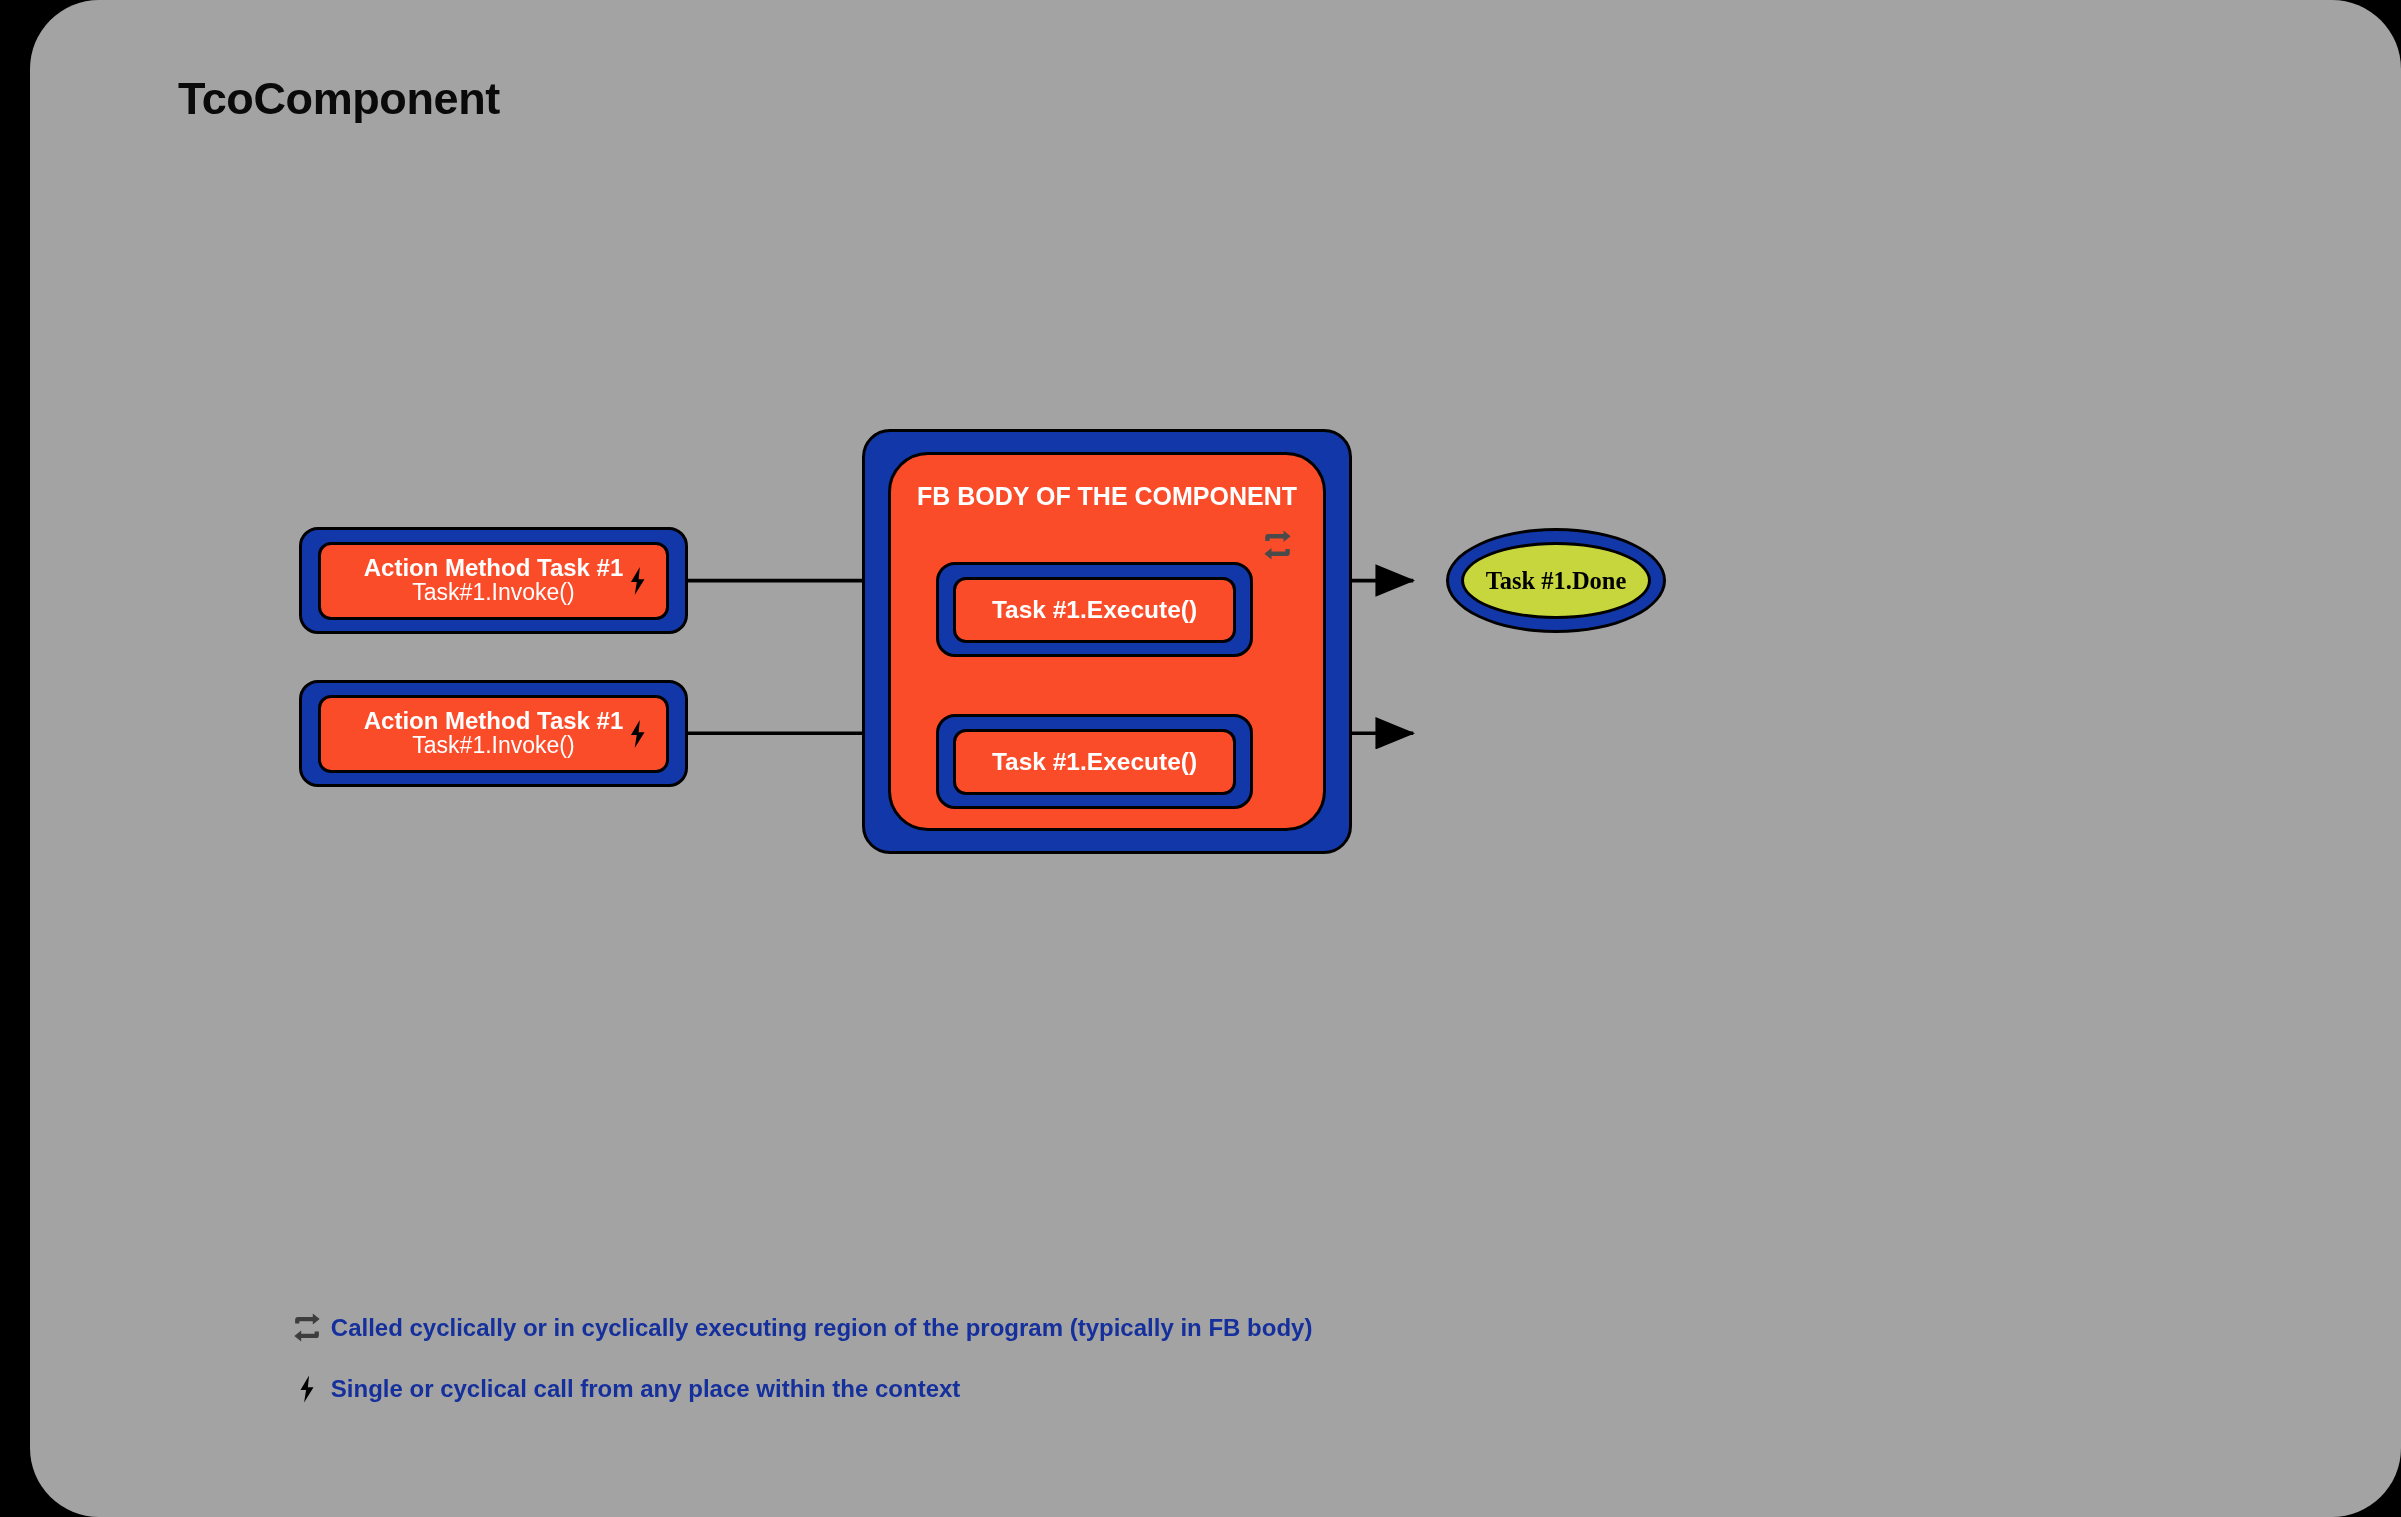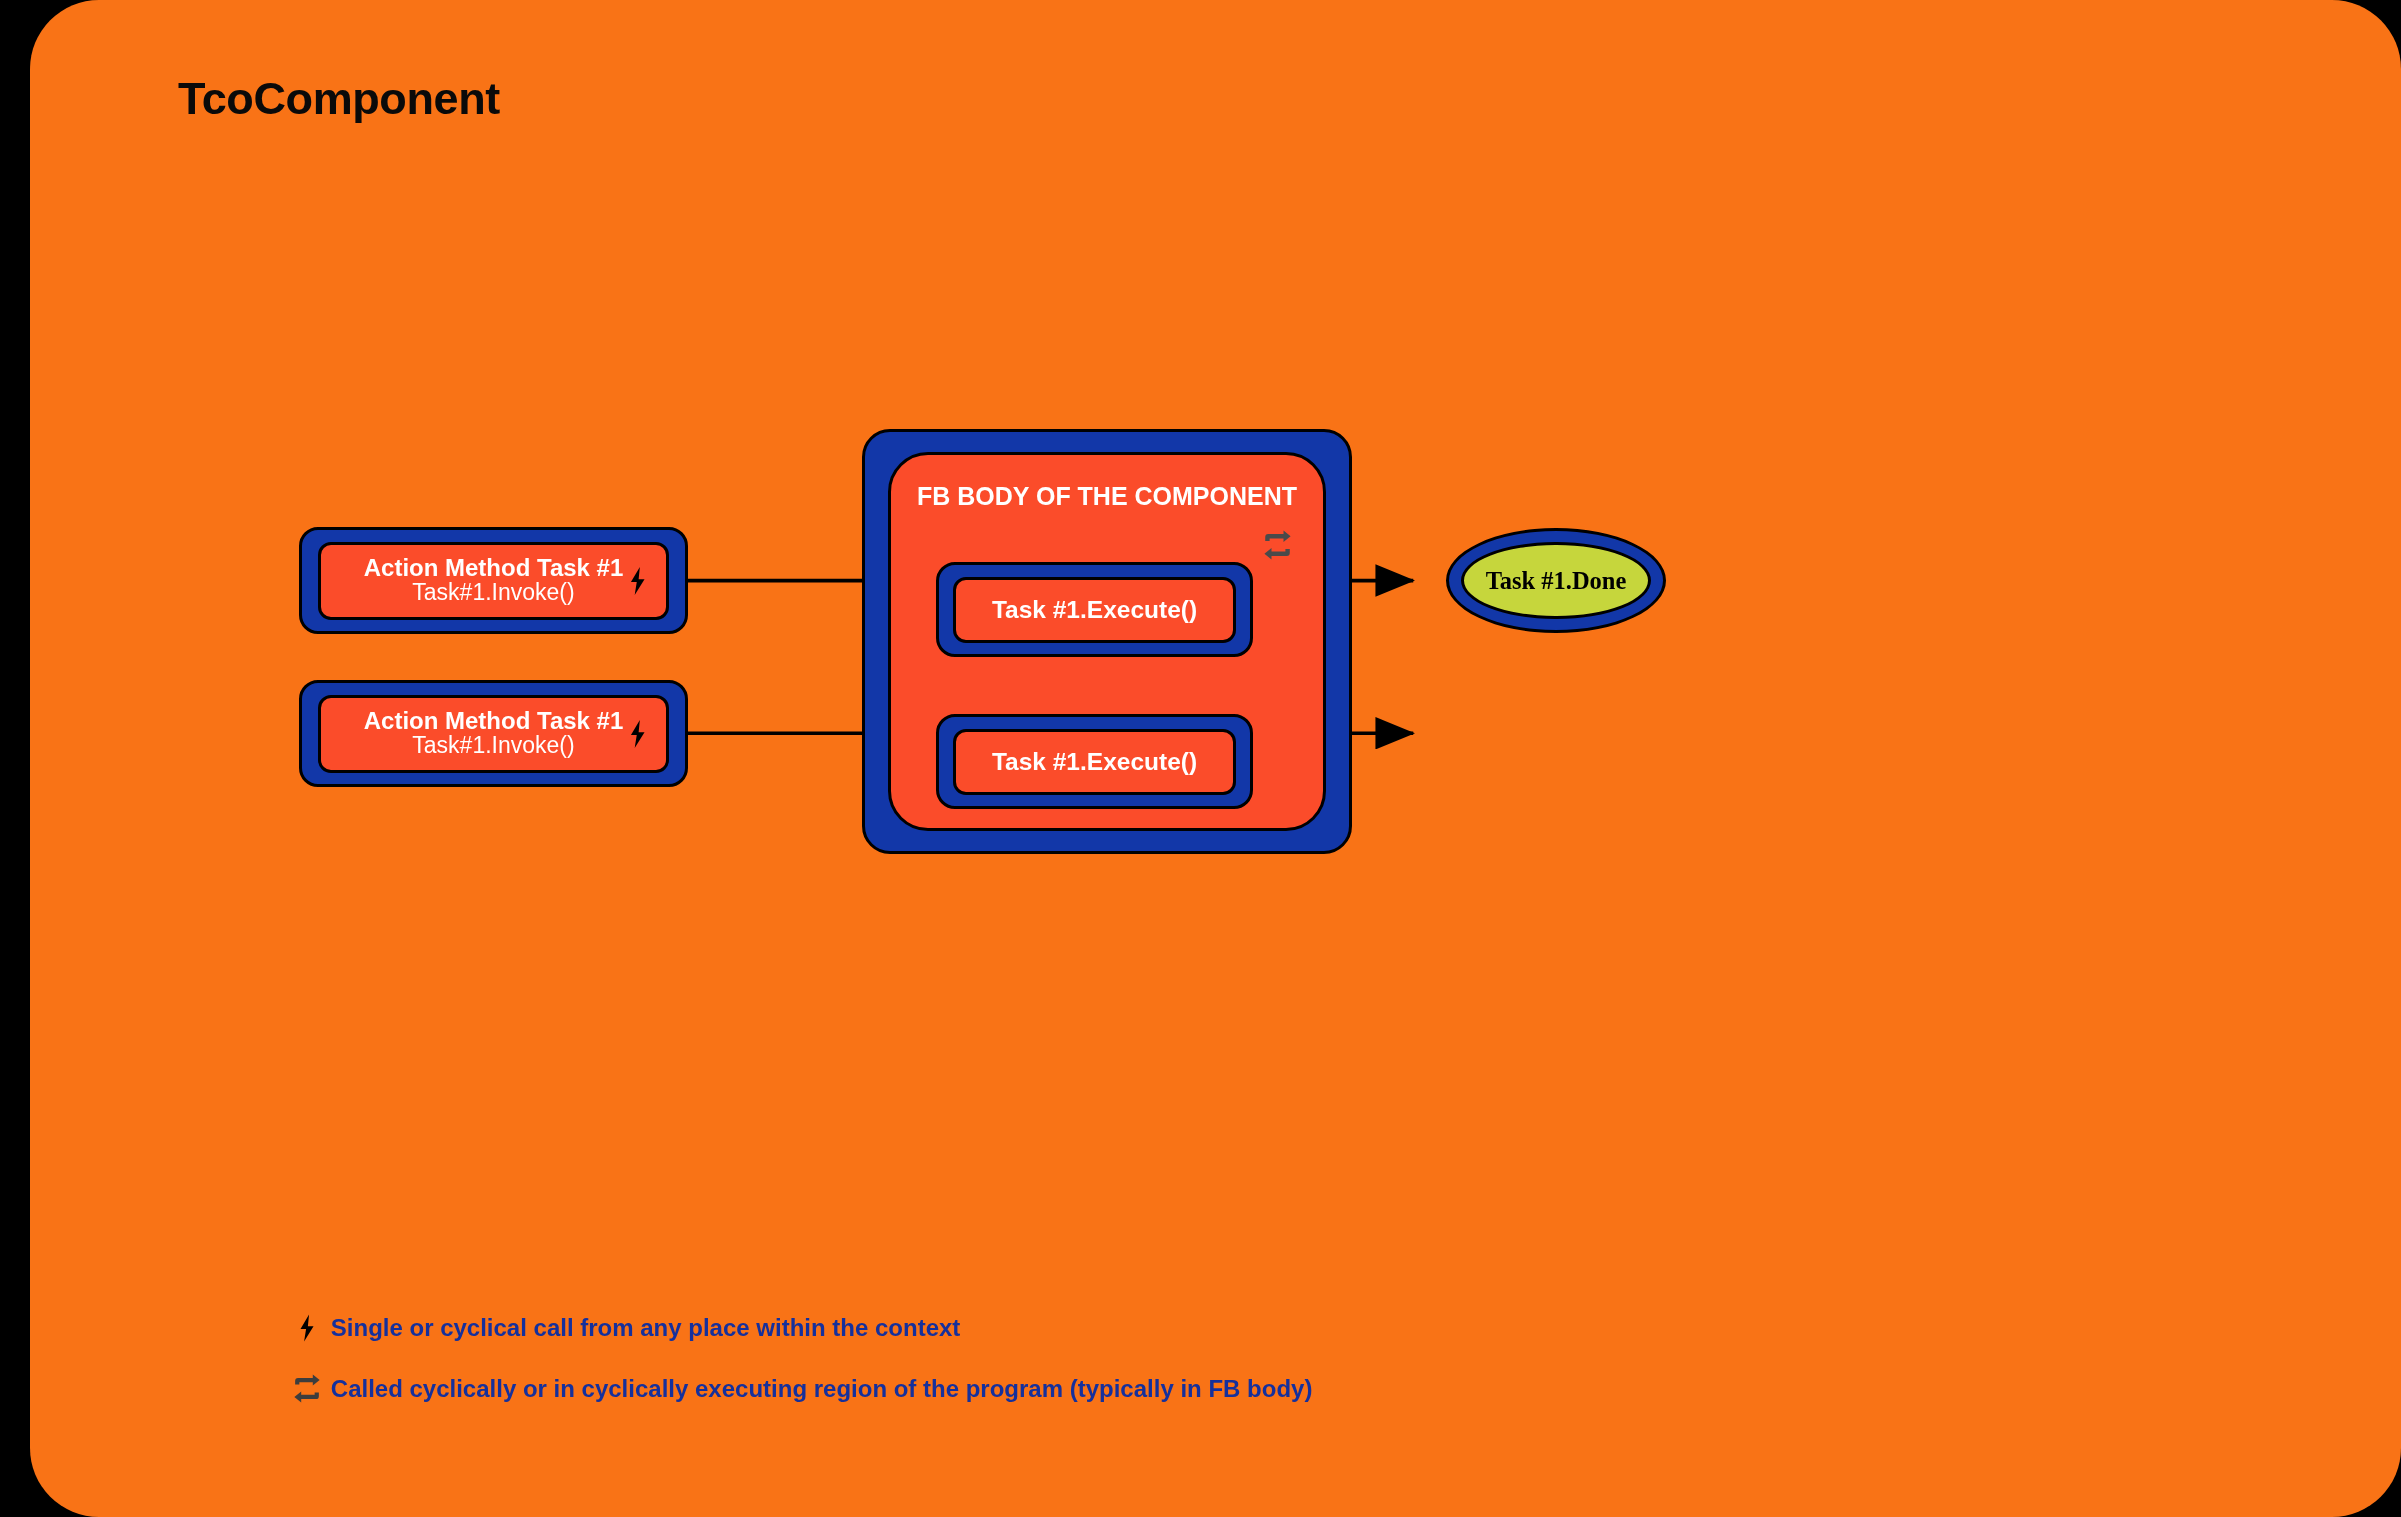--- a/index.html
+++ b/index.html
@@ -21,21 +21,21 @@
     background: #000000;
   }
 
   
   #panel {
     position: absolute;
     left: 30px;
     top: 0px;
     width: 2371px;
     height: 1517px;
-    background: #f97316;
+    background: #a3a3a3;
     border-radius: 69px;
     box-sizing: border-box;
   }
 
   
   #page-title {
     position: absolute;
     left: 148px;
     top: 73px;
     font-size: 45px;
@@ -309,34 +309,34 @@
       <div class="done-inner">
         <div class="done-label">Task #1.Done</div>
       </div>
     </div>
 
 
     <div id="legend">
 
       <div class="legend-row">
         <span class="legend-icon">
-          <svg viewBox="0 0 24 32" width="21.6" height="32" aria-hidden="true">
-            <path d="M14.5 1 L5 17 L11.2 17 L9 31 L19.5 14 L13.2 14 Z" fill="#000000"></path>
-          </svg>
-        </span>
-        <span class="legend-text">Single or cyclical call from any place within the context</span>
-      </div>
-
-      <div class="legend-row">
-        <span class="legend-icon">
           <svg viewBox="0 0 24 22" width="32" height="29" aria-hidden="true">
             <path d="M3 8 L3 5.2 A2.2 2.2 0 0 1 5.2 3 L16.4 3 L16.4 0.4 L21.6 4.6 L16.4 8.8 L16.4 6.2 L6.2 6.2 L6.2 8 Z" fill="#3d3d3d"></path>
             <path d="M21 14 L21 16.8 A2.2 2.2 0 0 1 18.8 19 L7.6 19 L7.6 21.6 L2.4 17.4 L7.6 13.2 L7.6 15.8 L17.8 15.8 L17.8 14 Z" fill="#3d3d3d"></path>
           </svg>
         </span>
         <span class="legend-text">Called cyclically or in cyclically executing region of the program (typically in FB body)</span>
       </div>
 
+      <div class="legend-row">
+        <span class="legend-icon">
+          <svg viewBox="0 0 24 32" width="21.6" height="32" aria-hidden="true">
+            <path d="M14.5 1 L5 17 L11.2 17 L9 31 L19.5 14 L13.2 14 Z" fill="#000000"></path>
+          </svg>
+        </span>
+        <span class="legend-text">Single or cyclical call from any place within the context</span>
+      </div>
+
     </div>
 
   </div>
 </div>
 
 
 </body></html>

